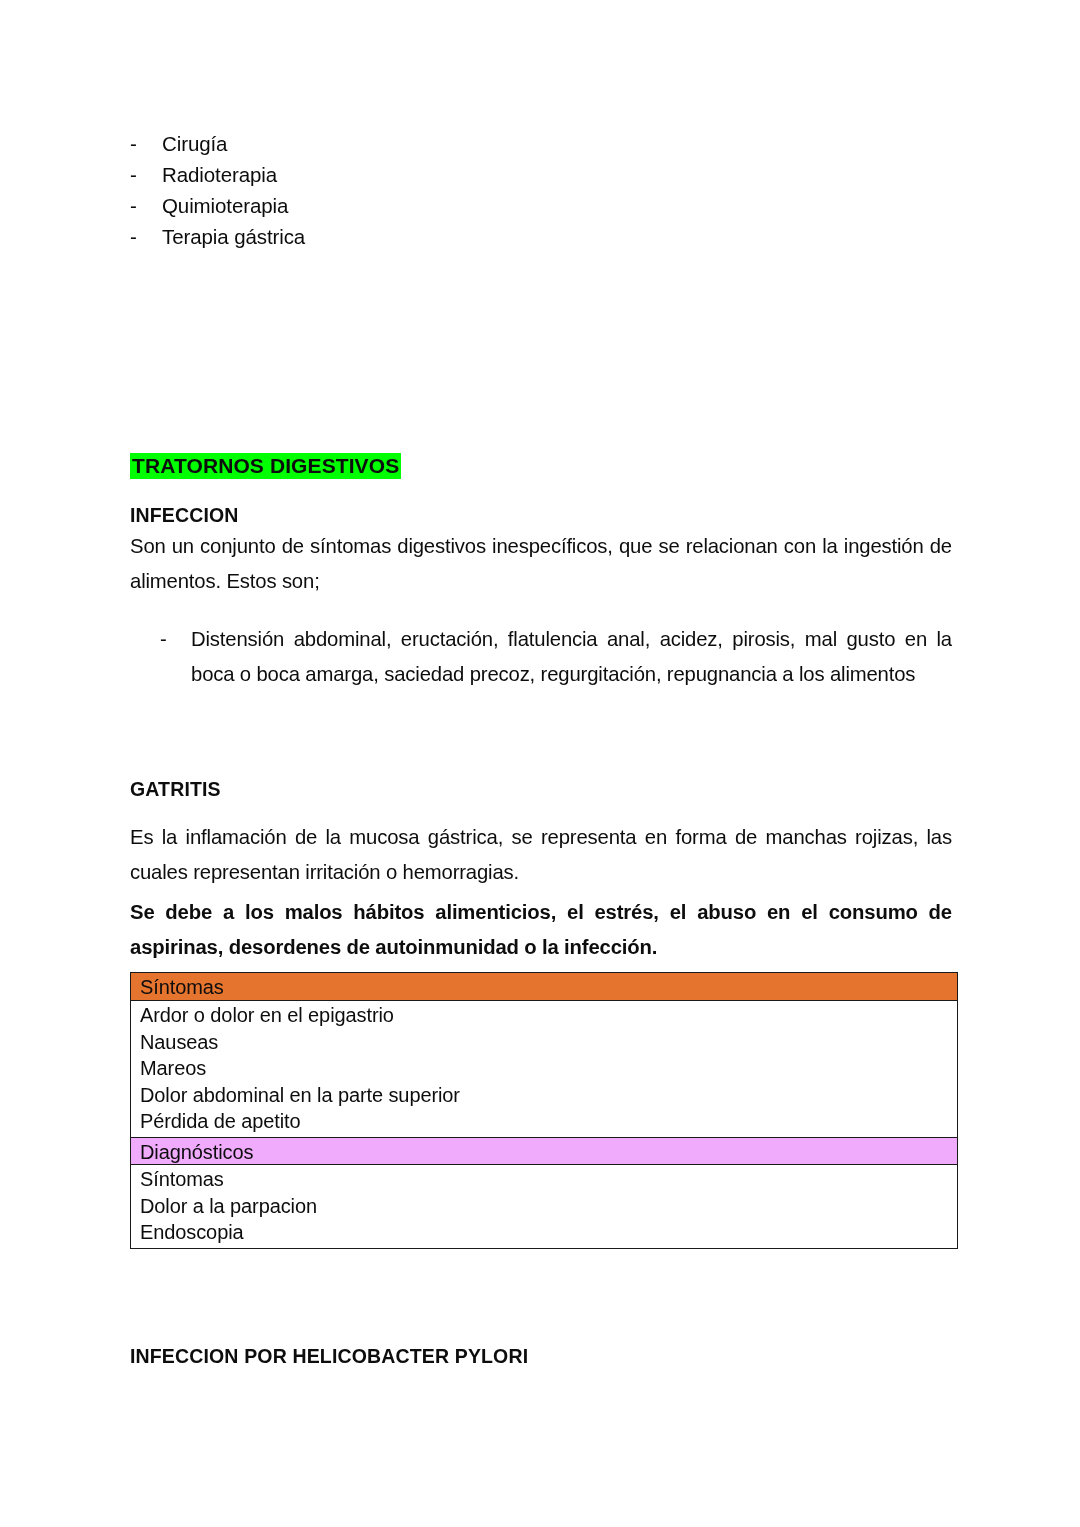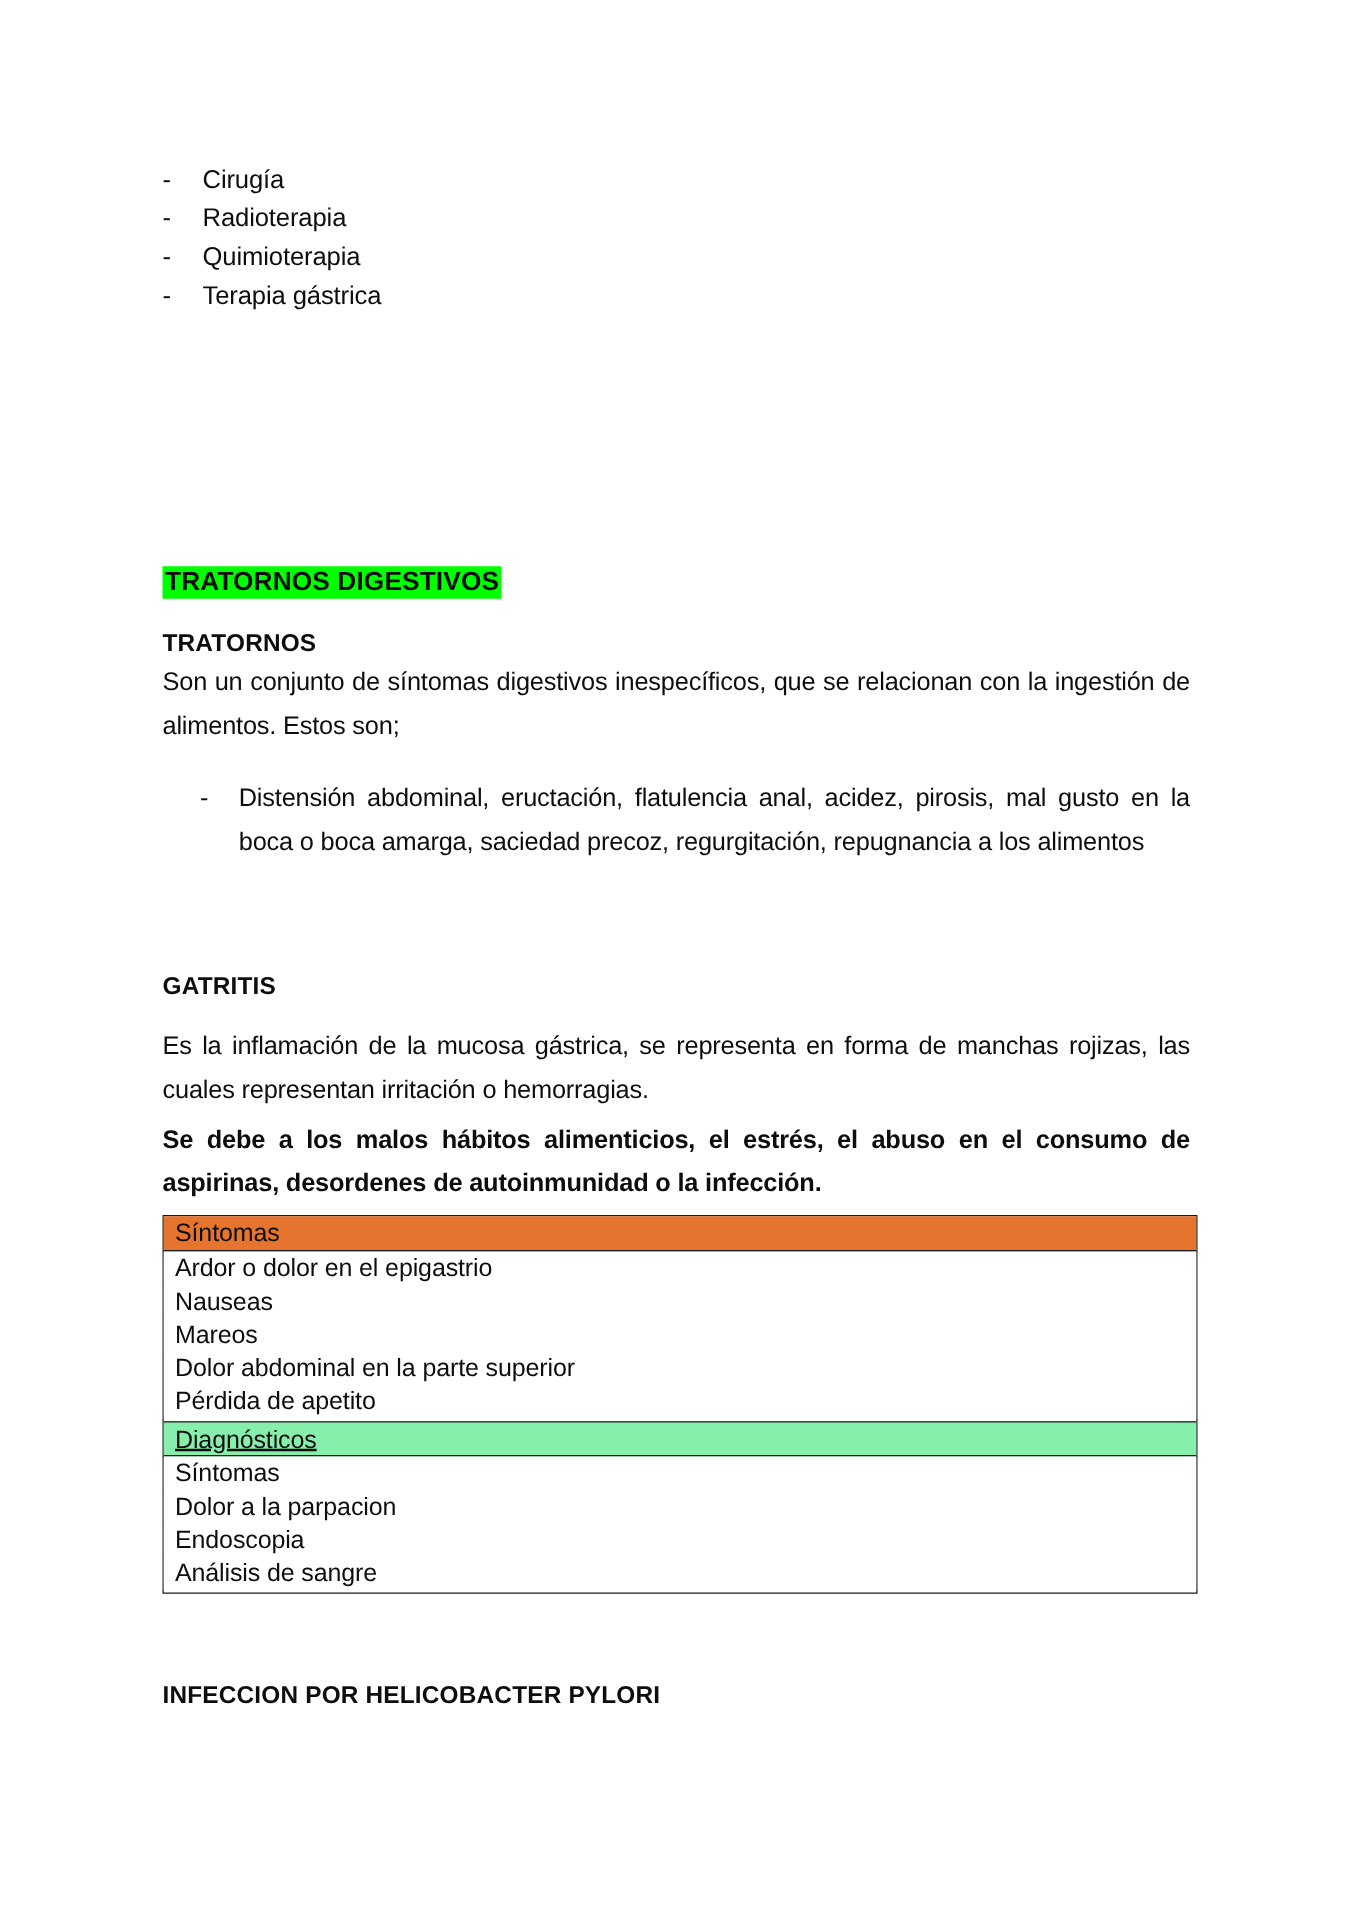--- a/index.html
+++ b/index.html
@@ -142,26 +142,25 @@
     overflow: hidden;
     background: #ffffff;
   }
   .tbl .trow.hdr-orange {
     background: #e5742e;
     height: 28px;
     line-height: 28px;
     border-bottom: 1.6px solid #1a1a1a;
   }
   .tbl .trow.hdr-green {
-    background: #86efac;
+    background: #f0abfc;
     height: 28px;
     line-height: 28px;
     border-top: 1.6px solid #1a1a1a;
     border-bottom: 1.6px solid #1a1a1a;
-    text-decoration: underline;
   }
   .tbl .group {
     padding: 1px 0 2px 0;
   }
 </style>
 </head>
 <body>
 
 <div class="page">
   <div class="content">
@@ -182,21 +181,21 @@
       <div class="bullet-row">
         <span class="dash">-</span>
         <span class="btxt">Terapia gástrica</span>
       </div>
     </div>
 
     <div class="hl-heading">
       <span class="hl">TRATORNOS DIGESTIVOS</span>
     </div>
 
-    <div class="sub-heading" id="dispepsia-heading">TRATORNOS</div>
+    <div class="sub-heading" id="dispepsia-heading">INFECCION</div>
     <div class="para" id="para-dispepsia">Son un conjunto de síntomas digestivos inespecíficos, que se relacionan con la ingestión de alimentos. Estos son;</div>
 
     <div class="just-list">
       <div class="just-row">
         <span class="dash">-</span>
         <span class="jtxt">Distensión abdominal, eructación, flatulencia anal, acidez, pirosis, mal gusto en la boca o boca amarga, saciedad precoz, regurgitación, repugnancia a los alimentos</span>
       </div>
     </div>
 
     <div class="sub-heading" id="gatritis-heading">GATRITIS</div>
@@ -210,20 +209,19 @@
         <div class="trow">Nauseas</div>
         <div class="trow">Mareos</div>
         <div class="trow">Dolor abdominal en la parte superior</div>
         <div class="trow">Pérdida de apetito</div>
       </div>
       <div class="trow hdr-green">Diagnósticos</div>
       <div class="group">
         <div class="trow">Síntomas</div>
         <div class="trow">Dolor a la parpacion</div>
         <div class="trow">Endoscopia</div>
-        <div class="trow">Análisis de sangre</div>
       </div>
     </div>
 
     <div class="sub-heading" id="hpylori-heading">INFECCION POR HELICOBACTER PYLORI</div>
 
   </div>
 </div>
 
 </body></html>

